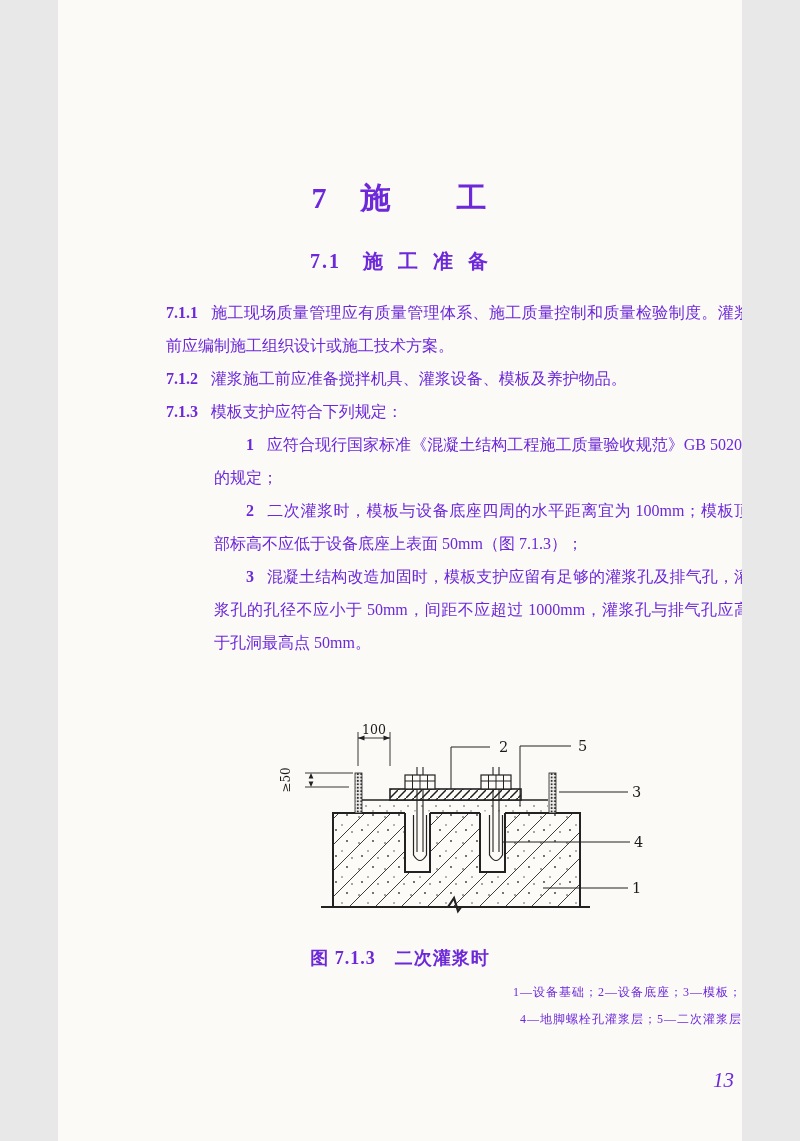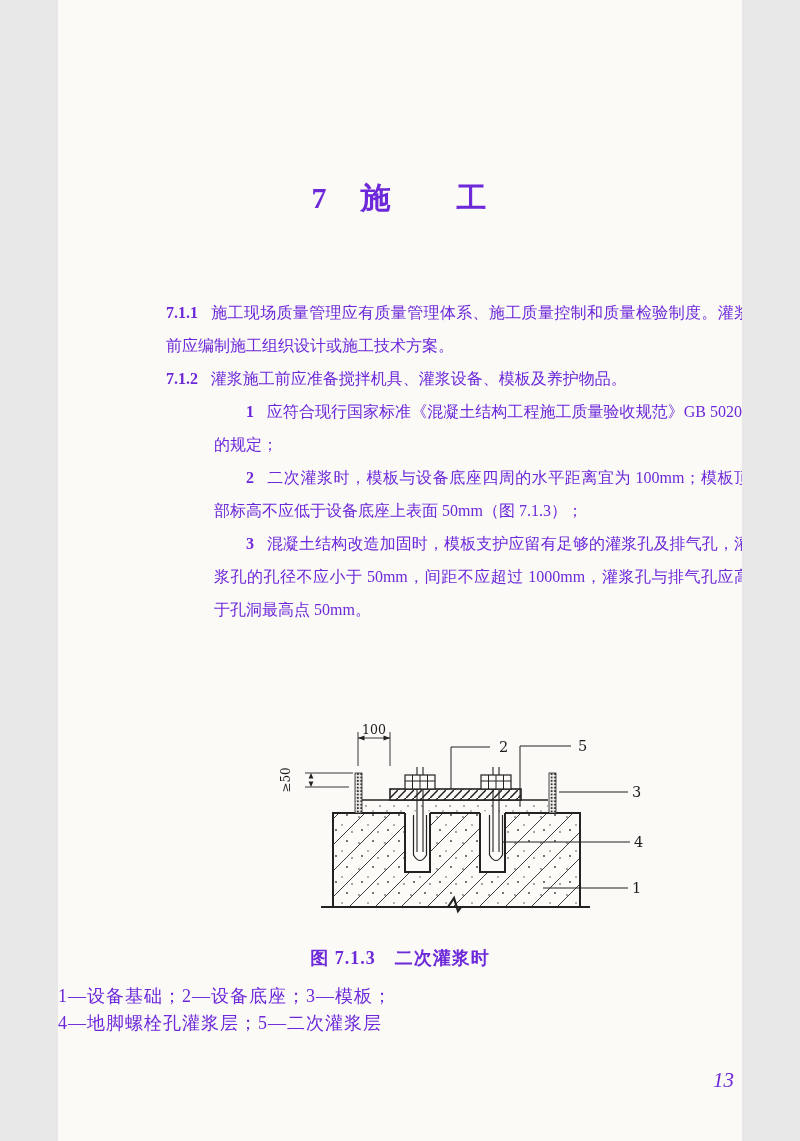--- a/index.html
+++ b/index.html
@@ -32,39 +32,41 @@
   .num { font-weight:bold; margin-right:0.8em; }
   .figure-wrap { position:absolute; left:220px; top:718px; width:380px; height:200px; }
   .diagram { display:block; }
   .diagram text { font-family:"DejaVu Serif","Liberation Serif",serif; fill:#1b1b1b; }
   .fig-caption {
     position:absolute; top:946px; left:0; width:100%;
     text-align:center; font-size:18px; font-weight:bold; letter-spacing:1px;
   }
   .fig-legend {
     position:absolute; left:0; width:100%;
-    text-align:left; font-size:18px; letter-spacing:1px;
+    text-align:right; font-size:12px; letter-spacing:1px;
   }
   .fig-legend.l1 { top:984px; }
   .fig-legend.l2 { top:1011px; }
   .page-number {
     position:absolute; top:1068px; left:655px;
     font-size:21px; font-style:italic;
   }
 </style>
 </head>
 <body>
 
 <div class="page">
 
   <h1 class="chapter-title">7　施　　工</h1>
+  <h2 class="section-title">7.1　施 工 准 备</h2>
 
   <div class="body-text">
     <p class="clause"><span class="num">7.1.1</span><span>施工现场质量管理应有质量管理体系、施工质量控制和质量检验制度。灌浆前应编制施工组织设计或施工技术方案。</span></p>
     <p class="clause"><span class="num">7.1.2</span><span>灌浆施工前应准备搅拌机具、灌浆设备、模板及养护物品。</span></p>
+    <p class="clause"><span class="num">7.1.3</span><span>模板支护应符合下列规定：</span></p>
     <p class="clause item"><span class="num">1</span><span>应符合现行国家标准《混凝土结构工程施工质量验收规范》GB 50204 的规定；</span></p>
     <p class="clause item"><span class="num">2</span><span>二次灌浆时，模板与设备底座四周的水平距离宜为 100mm；模板顶部标高不应低于设备底座上表面 50mm（图 7.1.3）；</span></p>
     <p class="clause item"><span class="num">3</span><span>混凝土结构改造加固时，模板支护应留有足够的灌浆孔及排气孔，灌浆孔的孔径不应小于 50mm，间距不应超过 1000mm，灌浆孔与排气孔应高于孔洞最高点 50mm。</span></p>
   </div>
 
   <div class="figure-wrap">
     <svg class="diagram" viewBox="0 0 380 200" width="380" height="200">
       <defs>
         <pattern id="concrete" patternUnits="userSpaceOnUse" width="26" height="26">
           <rect width="26" height="26" fill="#fcfbf8"></rect>

